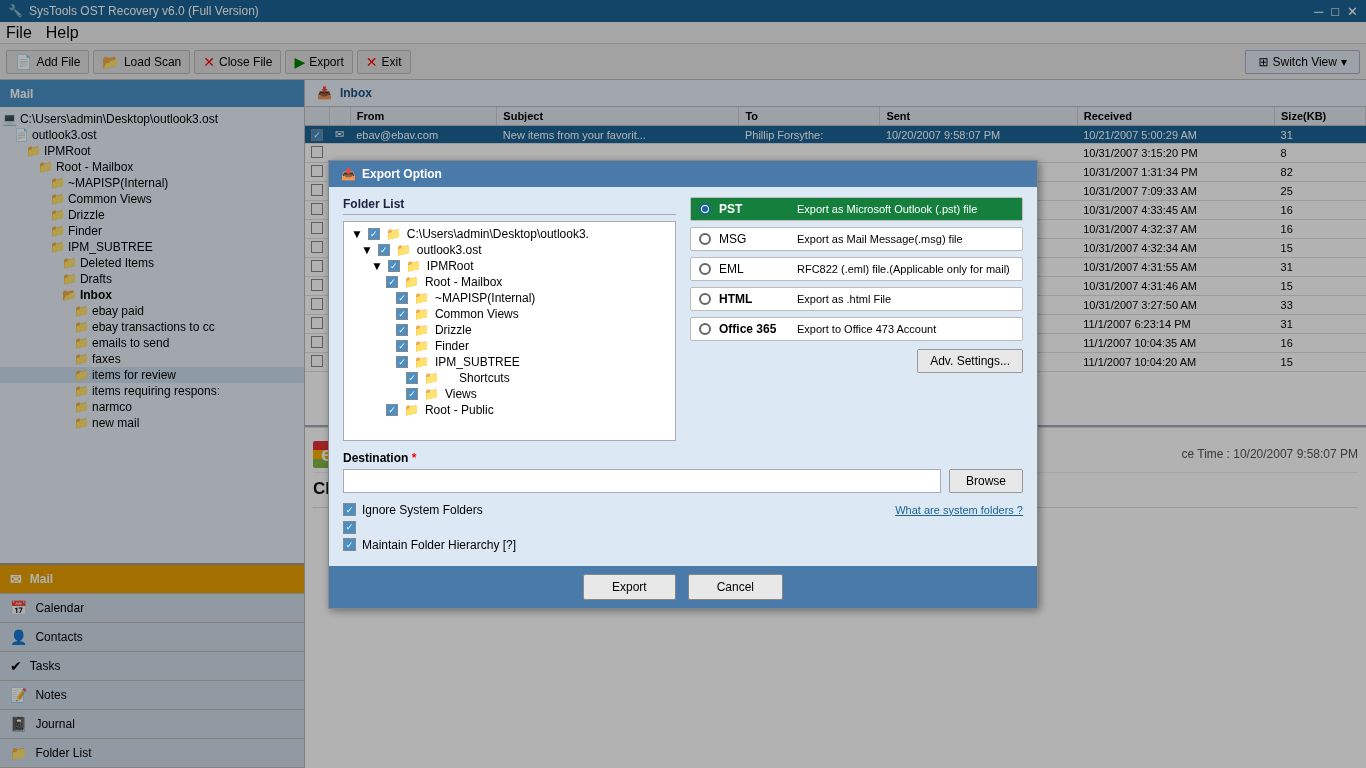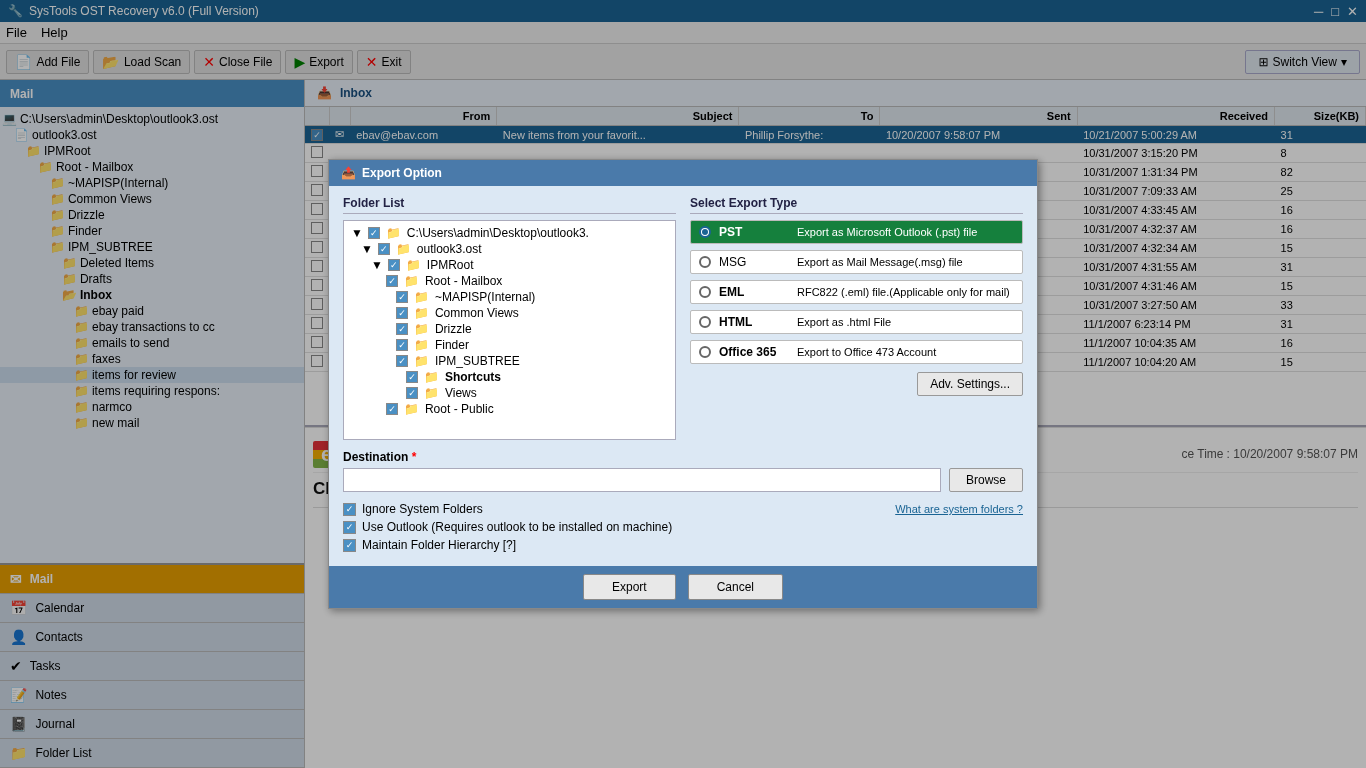--- a/index.html
+++ b/index.html
@@ -6,21 +6,21 @@
     body { width: 1366px; height: 768px; overflow: hidden; background: #f0f0f0; }
 
     
     #title-bar { background: #1a6494; color: white; height: 22px; display: flex; align-items: center; justify-content: space-between; padding: 0 8px; }
     #title-bar-left { display: flex; align-items: center; gap: 6px; font-size: 11px; }
     #title-bar-controls { display: flex; gap: 8px; }
     #title-bar-controls span { cursor: pointer; font-size: 13px; color: white; }
 
     
     #menu-bar { background: #f0f0f0; height: 22px; display: flex; align-items: center; padding: 0 6px; border-bottom: 1px solid #ccc; }
-    #menu-bar span { margin-right: 14px; cursor: pointer; font-size: 13px; }
+    #menu-bar span { margin-right: 14px; cursor: pointer; font-size: 16px; }
 
     
     #toolbar { background: #e8e8e8; height: 36px; display: flex; align-items: center; padding: 0 6px; border-bottom: 1px solid #bbb; gap: 4px; }
     .toolbar-btn { display: flex; align-items: center; gap: 4px; padding: 3px 8px; background: #e0e0e0; border: 1px solid #bbb; cursor: pointer; border-radius: 2px; font-size: 11px; }
     .toolbar-btn .icon { font-size: 14px; }
     #toolbar-right { margin-left: auto; display: flex; align-items: center; }
     .switch-view-btn { display: flex; align-items: center; gap: 4px; padding: 4px 12px; background: #e0e8f0; border: 1px solid #aac; cursor: pointer; border-radius: 2px; font-size: 12px; }
 
     
     #main { display: flex; height: calc(768px - 22px - 22px - 36px); }
@@ -48,21 +48,21 @@
     
     #content { flex: 1; display: flex; flex-direction: column; background: white; }
 
     
     #inbox-header { background: #e8f0f8; padding: 6px 12px; font-size: 16px; font-weight: bold; color: #1a5080; border-bottom: 1px solid #bbb; display: flex; align-items: center; gap: 8px; }
 
     
     #email-table-container { flex: 0 0 320px; overflow-y: auto; border-bottom: 2px solid #aab; }
     table { width: 100%; border-collapse: collapse; }
     thead tr { background: #e0e8f0; }
-    th { padding: 3px 6px; text-align: right; border-right: 1px solid #ccc; border-bottom: 1px solid #bbb; font-size: 11px; font-weight: bold; white-space: nowrap; }
+    th { padding: 3px 6px; text-align: left; border-right: 1px solid #ccc; border-bottom: 1px solid #bbb; font-size: 11px; font-weight: bold; white-space: nowrap; }
     td { padding: 2px 6px; border-bottom: 1px solid #e0e0e0; font-size: 11px; white-space: nowrap; overflow: hidden; max-width: 200px; text-overflow: ellipsis; }
     tr.selected-row td { background: #1a6494; color: white; }
 
     
     #email-preview { flex: 1; background: white; border-top: 1px solid #ddd; overflow: auto; padding: 8px; }
     #preview-sender { display: flex; align-items: center; gap: 8px; padding: 4px 0; border-bottom: 1px solid #eee; margin-bottom: 6px; }
     #preview-ebay-logo { color: white; font-size: 20px; font-weight: bold; background: linear-gradient(to bottom, #e53238 0%, #e53238 33%, #f5af02 33%, #f5af02 66%, #82b548 66%); padding: 2px 8px; border-radius: 2px; letter-spacing: -1px; }
     #preview-text { font-size: 12px; color: #333; }
     #preview-headline { font-size: 17px; font-weight: bold; color: #111; margin-top: 4px; }
 
@@ -549,55 +549,54 @@
                 <span style="margin-right: 2px;"></span>
                 <div class="cb checked">✓</div>
                 <span style="margin-left: 3px;">📁</span>
                 <span style="margin-left: 3px;">IPM_SUBTREE</span>
               </div>
               <div class="folder-tree-item">
                 <span style="display: inline-block; width: 50px;"></span>
                 <span style="margin-right: 2px;"></span>
                 <div class="cb checked">✓</div>
                 <span style="margin-left: 3px;">📁</span>
-                <span style="margin-left: 3px; font-weight: bold;">Shortcuts</span>
+                <span style="margin-left: 17px;">Shortcuts</span>
               </div>
               <div class="folder-tree-item">
                 <span style="display: inline-block; width: 50px;"></span>
                 <span style="margin-right: 2px;"></span>
                 <div class="cb checked">✓</div>
                 <span style="margin-left: 3px;">📁</span>
                 <span style="margin-left: 3px;">Views</span>
               </div>
               <div class="folder-tree-item">
                 <span style="display: inline-block; width: 30px;"></span>
                 <span style="margin-right: 2px;"></span>
                 <div class="cb checked">✓</div>
                 <span style="margin-left: 3px;">📁</span>
                 <span style="margin-left: 3px;">Root - Public</span>
               </div>
             </div>
         </div>
 
         <div class="export-col">
-          <h3>Select Export Type</h3>
           <div class="export-options" id="export-options-list">
           <div class="export-option selected">
                 <div class="radio-circle selected"></div>
                 <label style="font-weight: bold; min-width: 70px;">PST</label>
                 <span>Export as Microsoft Outlook (.pst) file</span>
               </div>
               <div class="export-option">
                 <div class="radio-circle"></div>
                 <label style="font-weight: normal; min-width: 70px;">MSG</label>
                 <span>Export as Mail Message(.msg) file</span>
               </div>
               <div class="export-option">
                 <div class="radio-circle"></div>
-                <label style="font-weight: bold; min-width: 70px;">EML</label>
+                <label style="font-weight: normal; min-width: 70px;">EML</label>
                 <span>RFC822 (.eml) file.(Applicable only for mail)</span>
               </div>
               <div class="export-option">
                 <div class="radio-circle"></div>
                 <label style="font-weight: bold; min-width: 70px;">HTML</label>
                 <span>Export as .html File</span>
               </div>
               <div class="export-option">
                 <div class="radio-circle"></div>
                 <label style="font-weight: bold; min-width: 70px;">Office 365</label>
@@ -620,21 +619,20 @@
       </div>
 
       <div id="options-area" style="margin-top:10px;">
         <div class="option-row">
           <div class="cb2">✓</div>
           <span>Ignore System Folders</span>
           <span class="what-link">What are system folders ?</span>
         </div>
         <div class="option-row">
           <div class="cb2">✓</div>
-          <span>Use Outlook (Requires outlook to be installed on machine)</span>
         </div>
         <div class="option-row">
           <div class="cb2">✓</div>
           <span>Maintain Folder Hierarchy [?]</span>
         </div>
       </div>
     </div>
 
     <div id="dialog-footer">
       <button class="dialog-footer-btn">Export</button>

